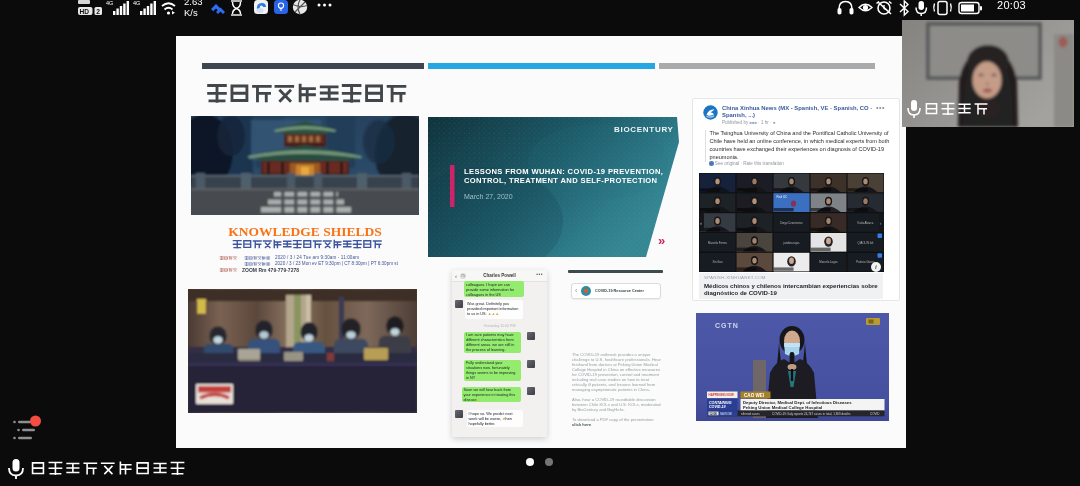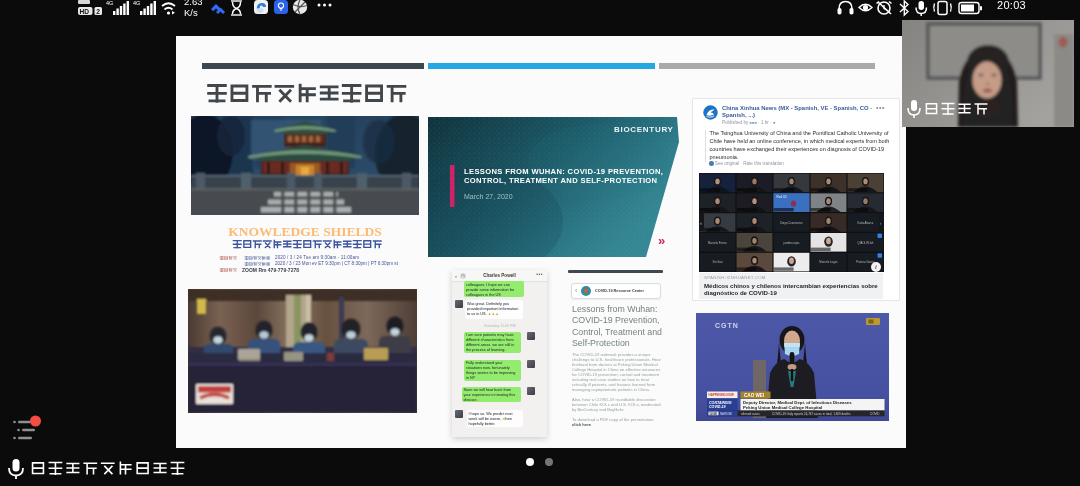--- a/index.html
+++ b/index.html
@@ -106,21 +106,21 @@
  </g>
  <g fill="#474c4f" opacity="0.9">
   <rect x="90" y="74" width="3.5" height="25"></rect>
           <rect x="103" y="74" width="3.5" height="25"></rect>
   <rect x="116" y="74" width="3.5" height="25"></rect>
           <rect x="129" y="74" width="3.5" height="25"></rect>
   <rect x="142" y="74" width="3.5" height="25"></rect>
  </g>
 </g>
 </svg>
-<div class="a" style="left:191px;top:224px;width:228px;text-align:center;color:#fdba74;font-family:'Liberation Serif',serif;font-weight:bold;font-size:13.5px;letter-spacing:0px">KNOWLEDGE SHIELDS</div>
+<div class="a" style="left:191px;top:224px;width:228px;text-align:center;color:#f97316;font-family:'Liberation Serif',serif;font-weight:bold;font-size:13.5px;letter-spacing:0px">KNOWLEDGE SHIELDS</div>
 <svg class="a" style="left:230.0px;top:239.0px" width="154.5" height="10" viewBox="0 0 1500 100" fill="none" stroke="#3c55a0" stroke-width="14" stroke-linecap="square" opacity="1.0">
       <use href="#g0" x="0"></use>
       <use href="#g1" x="100"></use>
       <use href="#g2" x="200"></use>
       <use href="#g3" x="300"></use>
       <use href="#g4" x="400"></use>
       <use href="#g5" x="500"></use>
       <use href="#g0" x="600"></use>
       <use href="#g1" x="700"></use>
       <use href="#g2" x="800"></use>
@@ -258,21 +258,20 @@
 <div class="a" style="left:461.5px;top:386.5px;width:59px;height:15px;background:#93ec6d;border-radius:2px;font-size:3.8px;line-height:5.016px;color:#20242a;padding:1.5px 2px;box-sizing:border-box;overflow:hidden">Soon we will hear back from your experience in treating this disease<span style="color:#e8b931">▲</span></div>
 <div class="a" style="left:454.5px;top:410px;width:8px;height:8px;border-radius:1px;background:linear-gradient(135deg,#6a6a72,#3c3c44)"></div>
 <div class="a" style="left:466.5px;top:410px;width:56px;height:16.5px;background:#fdfdfd;border-radius:2px;font-size:3.8px;line-height:5.016px;color:#20242a;padding:1.5px 2px;box-sizing:border-box;overflow:hidden">I hope so. We predict next week will be worse, <span style="color:#e8b931">●</span>then hopefully better.</div>
 <div class="a" style="left:568px;top:270px;width:95px;height:3.4px;background:#3d4a4e;border-radius:1px"></div>
 <div class="a" style="left:571px;top:283px;width:88px;height:14px;background:#fff;border:0.6px solid #d8dcdc;border-radius:3px;box-shadow:0 1px 2px rgba(0,0,0,0.06)">
 <span style="position:absolute;left:3px;top:4px;font-size:7px;color:#8a9296;line-height:6px">‹</span>
 <div style="position:absolute;left:9px;top:1.8px;width:10px;height:10px;border-radius:5px;background:#2e8da0"></div>
 <div style="position:absolute;left:12.2px;top:4.6px;width:3.6px;height:4.6px;background:#d85c30;border-radius:1px 1px 2px 2px"></div>
 <span style="position:absolute;left:23px;top:5px;font-size:3.8px;font-weight:bold;color:#333f44">COVID-19 Resource Center</span>
 </div>
-<div class="a" style="left:572px;top:303.5px;width:110px;font-size:8.8px;line-height:11.5px;color:#75827f;letter-spacing:0px;white-space:nowrap">Lessons from Wuhan:<br>COVID-19 Prevention,<br>Control, Treatment and<br>Self-Protection</div>
 <div class="a" style="left:572px;top:351.5px;font-size:4.15px;line-height:5.1px;color:#98a0a2;white-space:nowrap">The COVID-19 outbreak provides a unique<br>challenge to U.S. healthcare professionals. Hear<br>firsthand from doctors at Peking Union Medical<br>College Hospital in China on effective measures<br>for COVID-19 prevention, control and treatment<br>including real case studies on how to treat<br>critically ill patients, and lessons learned from<br>managing asymptomatic patients in China.</div>
 <div class="a" style="left:572px;top:396.5px;font-size:4.15px;line-height:5.1px;color:#98a0a2;white-space:nowrap">Also, hear a COVID-19 roundtable discussion<br>between Chile KOLs and U.S. KOLs, moderated<br>by BioCentury and BayHelix.</div>
 <div class="a" style="left:572px;top:417px;font-size:4.15px;line-height:5.2px;color:#98a0a2;white-space:nowrap">To download a PDF copy of the presentation<br><b style="color:#4a565a">click here</b>.</div>
 <div class="a" style="left:692px;top:98px;width:206px;height:201px;background:#fff;border:0.6px solid #e4e6e8;border-radius:2px"></div>
 <svg class="a" style="left:703px;top:105px" width="15" height="15" viewBox="0 0 15 15">
 <circle cx="7.5" cy="7.5" r="7.2" fill="#1b74c4"></circle>
 <path d="M3.5 10 Q5 4.5 11.5 4.2 Q9.5 6.5 7.5 7.2 Q10 7.4 11 9.5 Q7 11.5 3.5 10Z" fill="#fff"></path>
 <path d="M3.2 10.8 Q7 12.2 11.2 10.3 L11 11.8 Q7 13.6 3.4 12Z" fill="#cfe2f2" opacity="0.8"></path>
 </svg>
 <div class="a" style="left:722px;top:104.5px;font-size:5.9px;line-height:7.2px;font-weight:bold;color:#3a5a9a;white-space:nowrap">China Xinhua News (MX - Spanish, VE - Spanish, CO -<br>Spanish, ...)</div>

